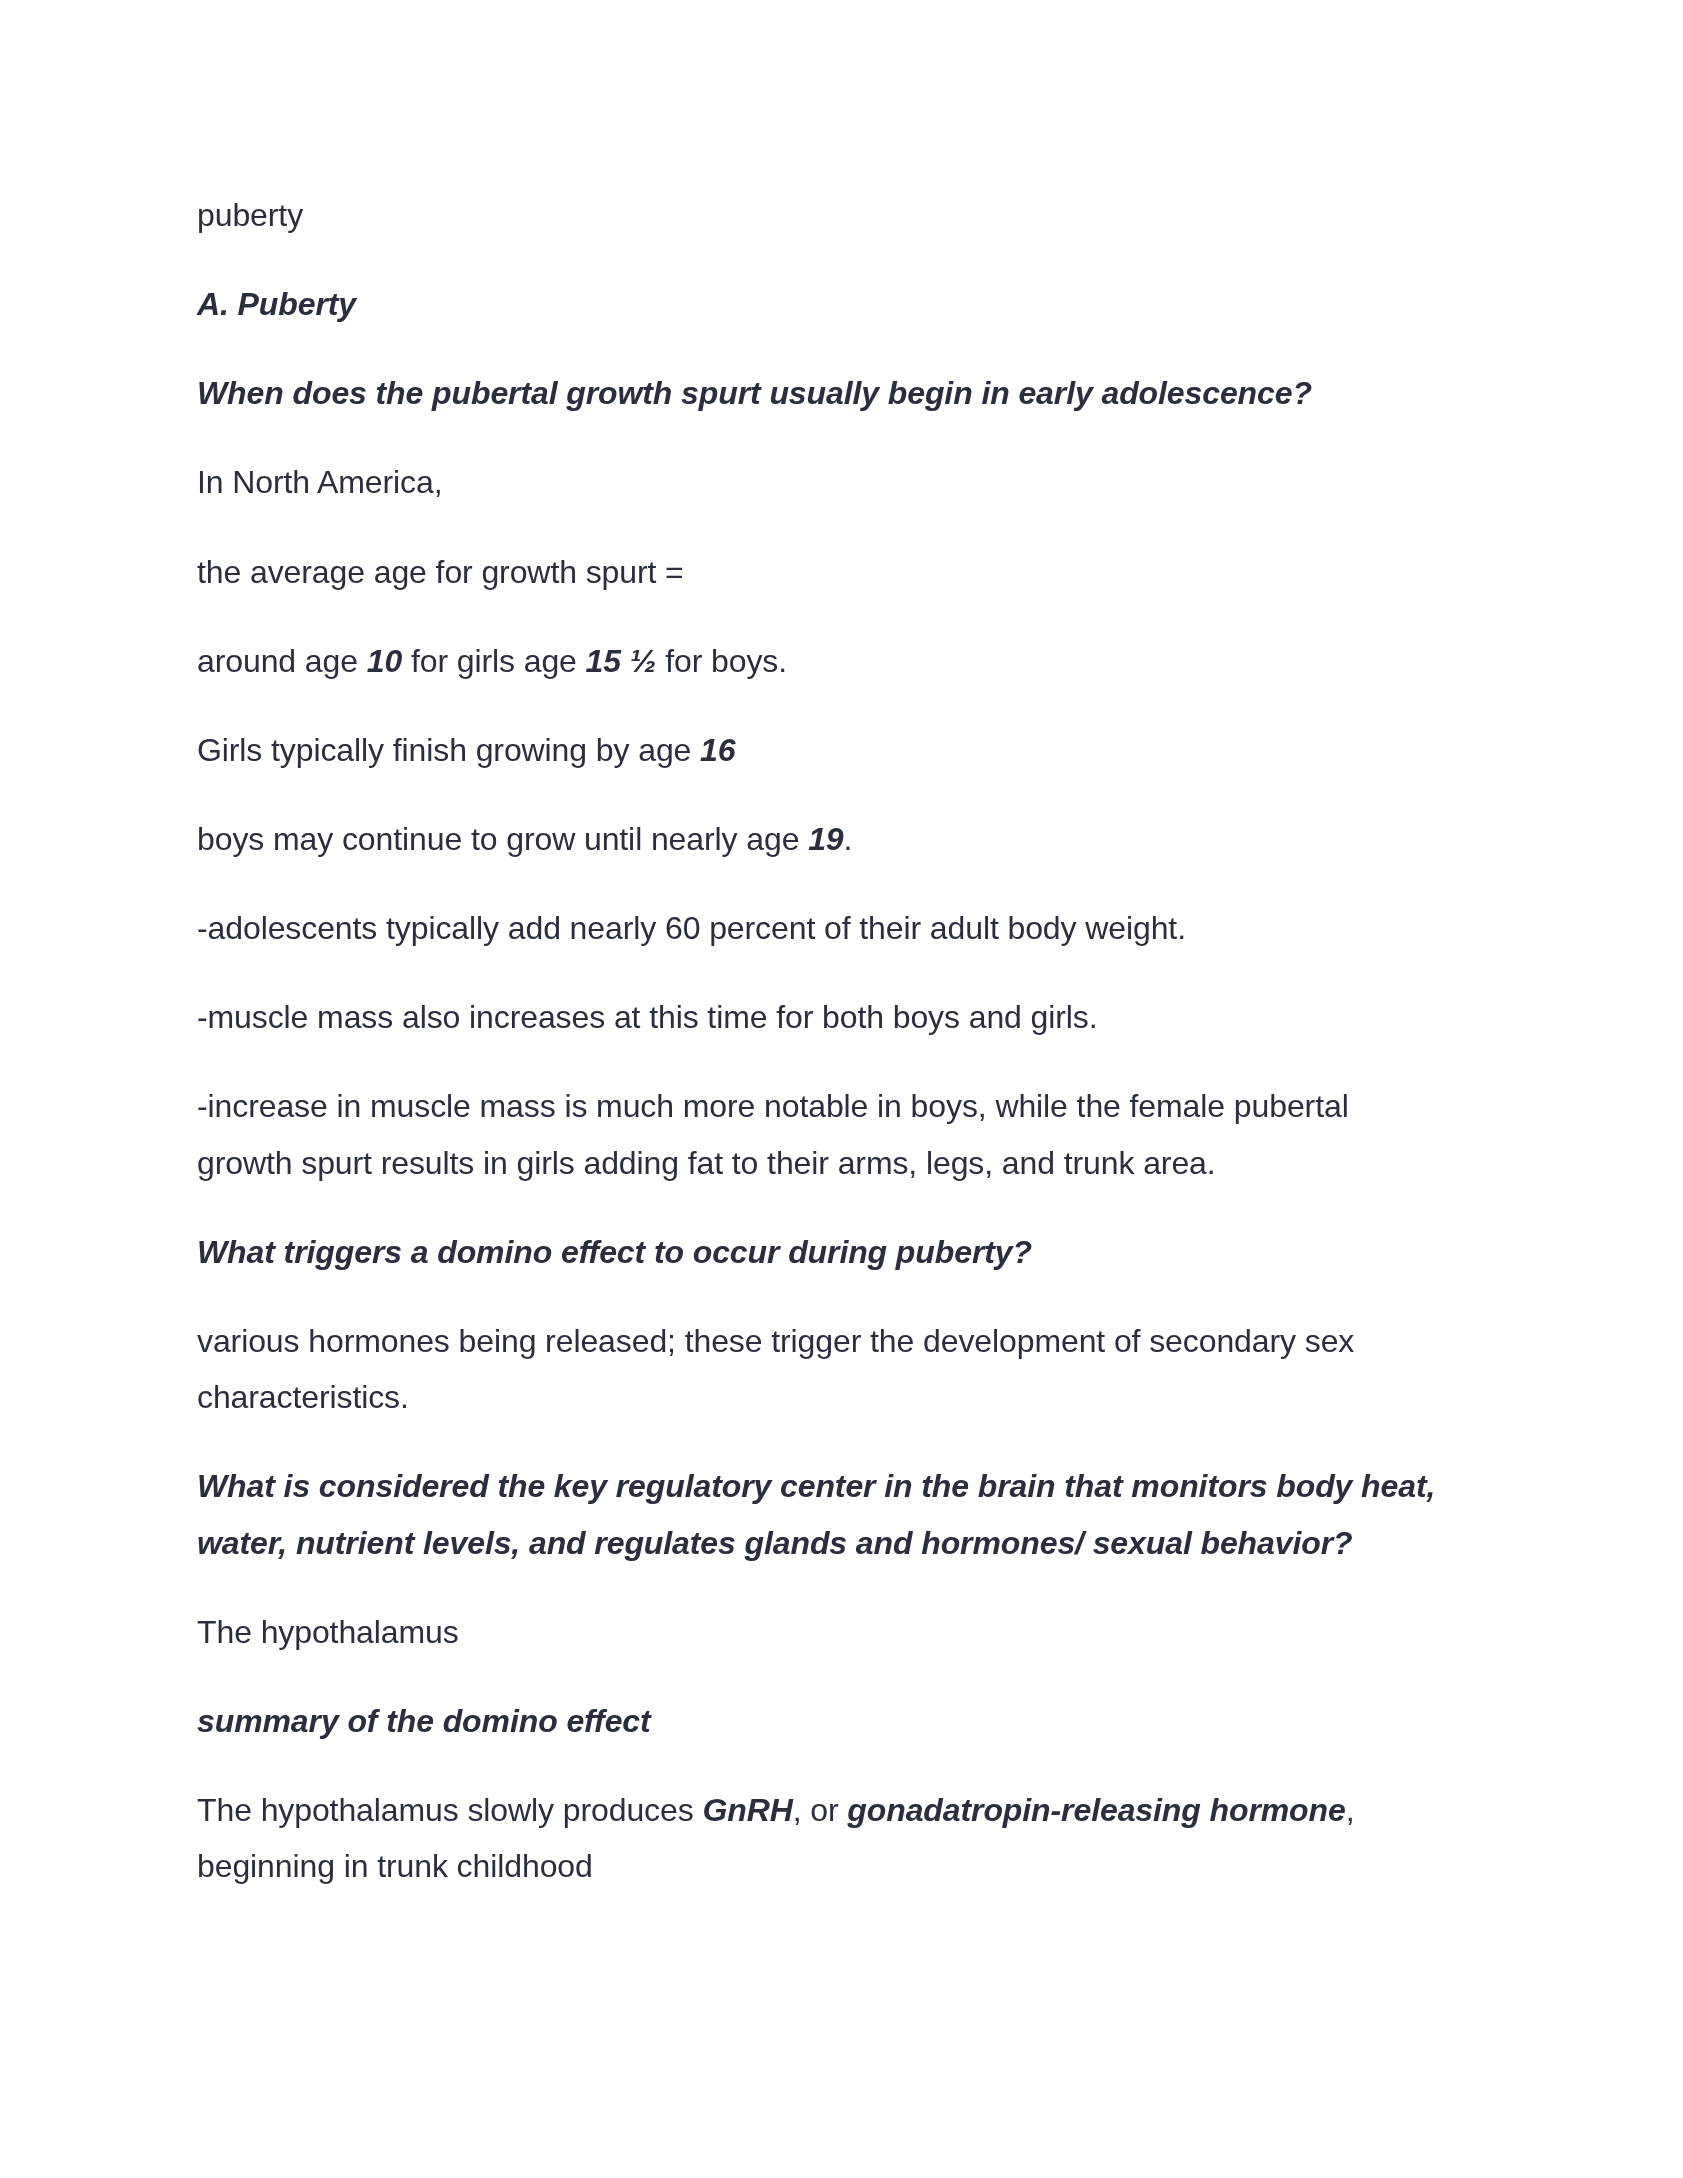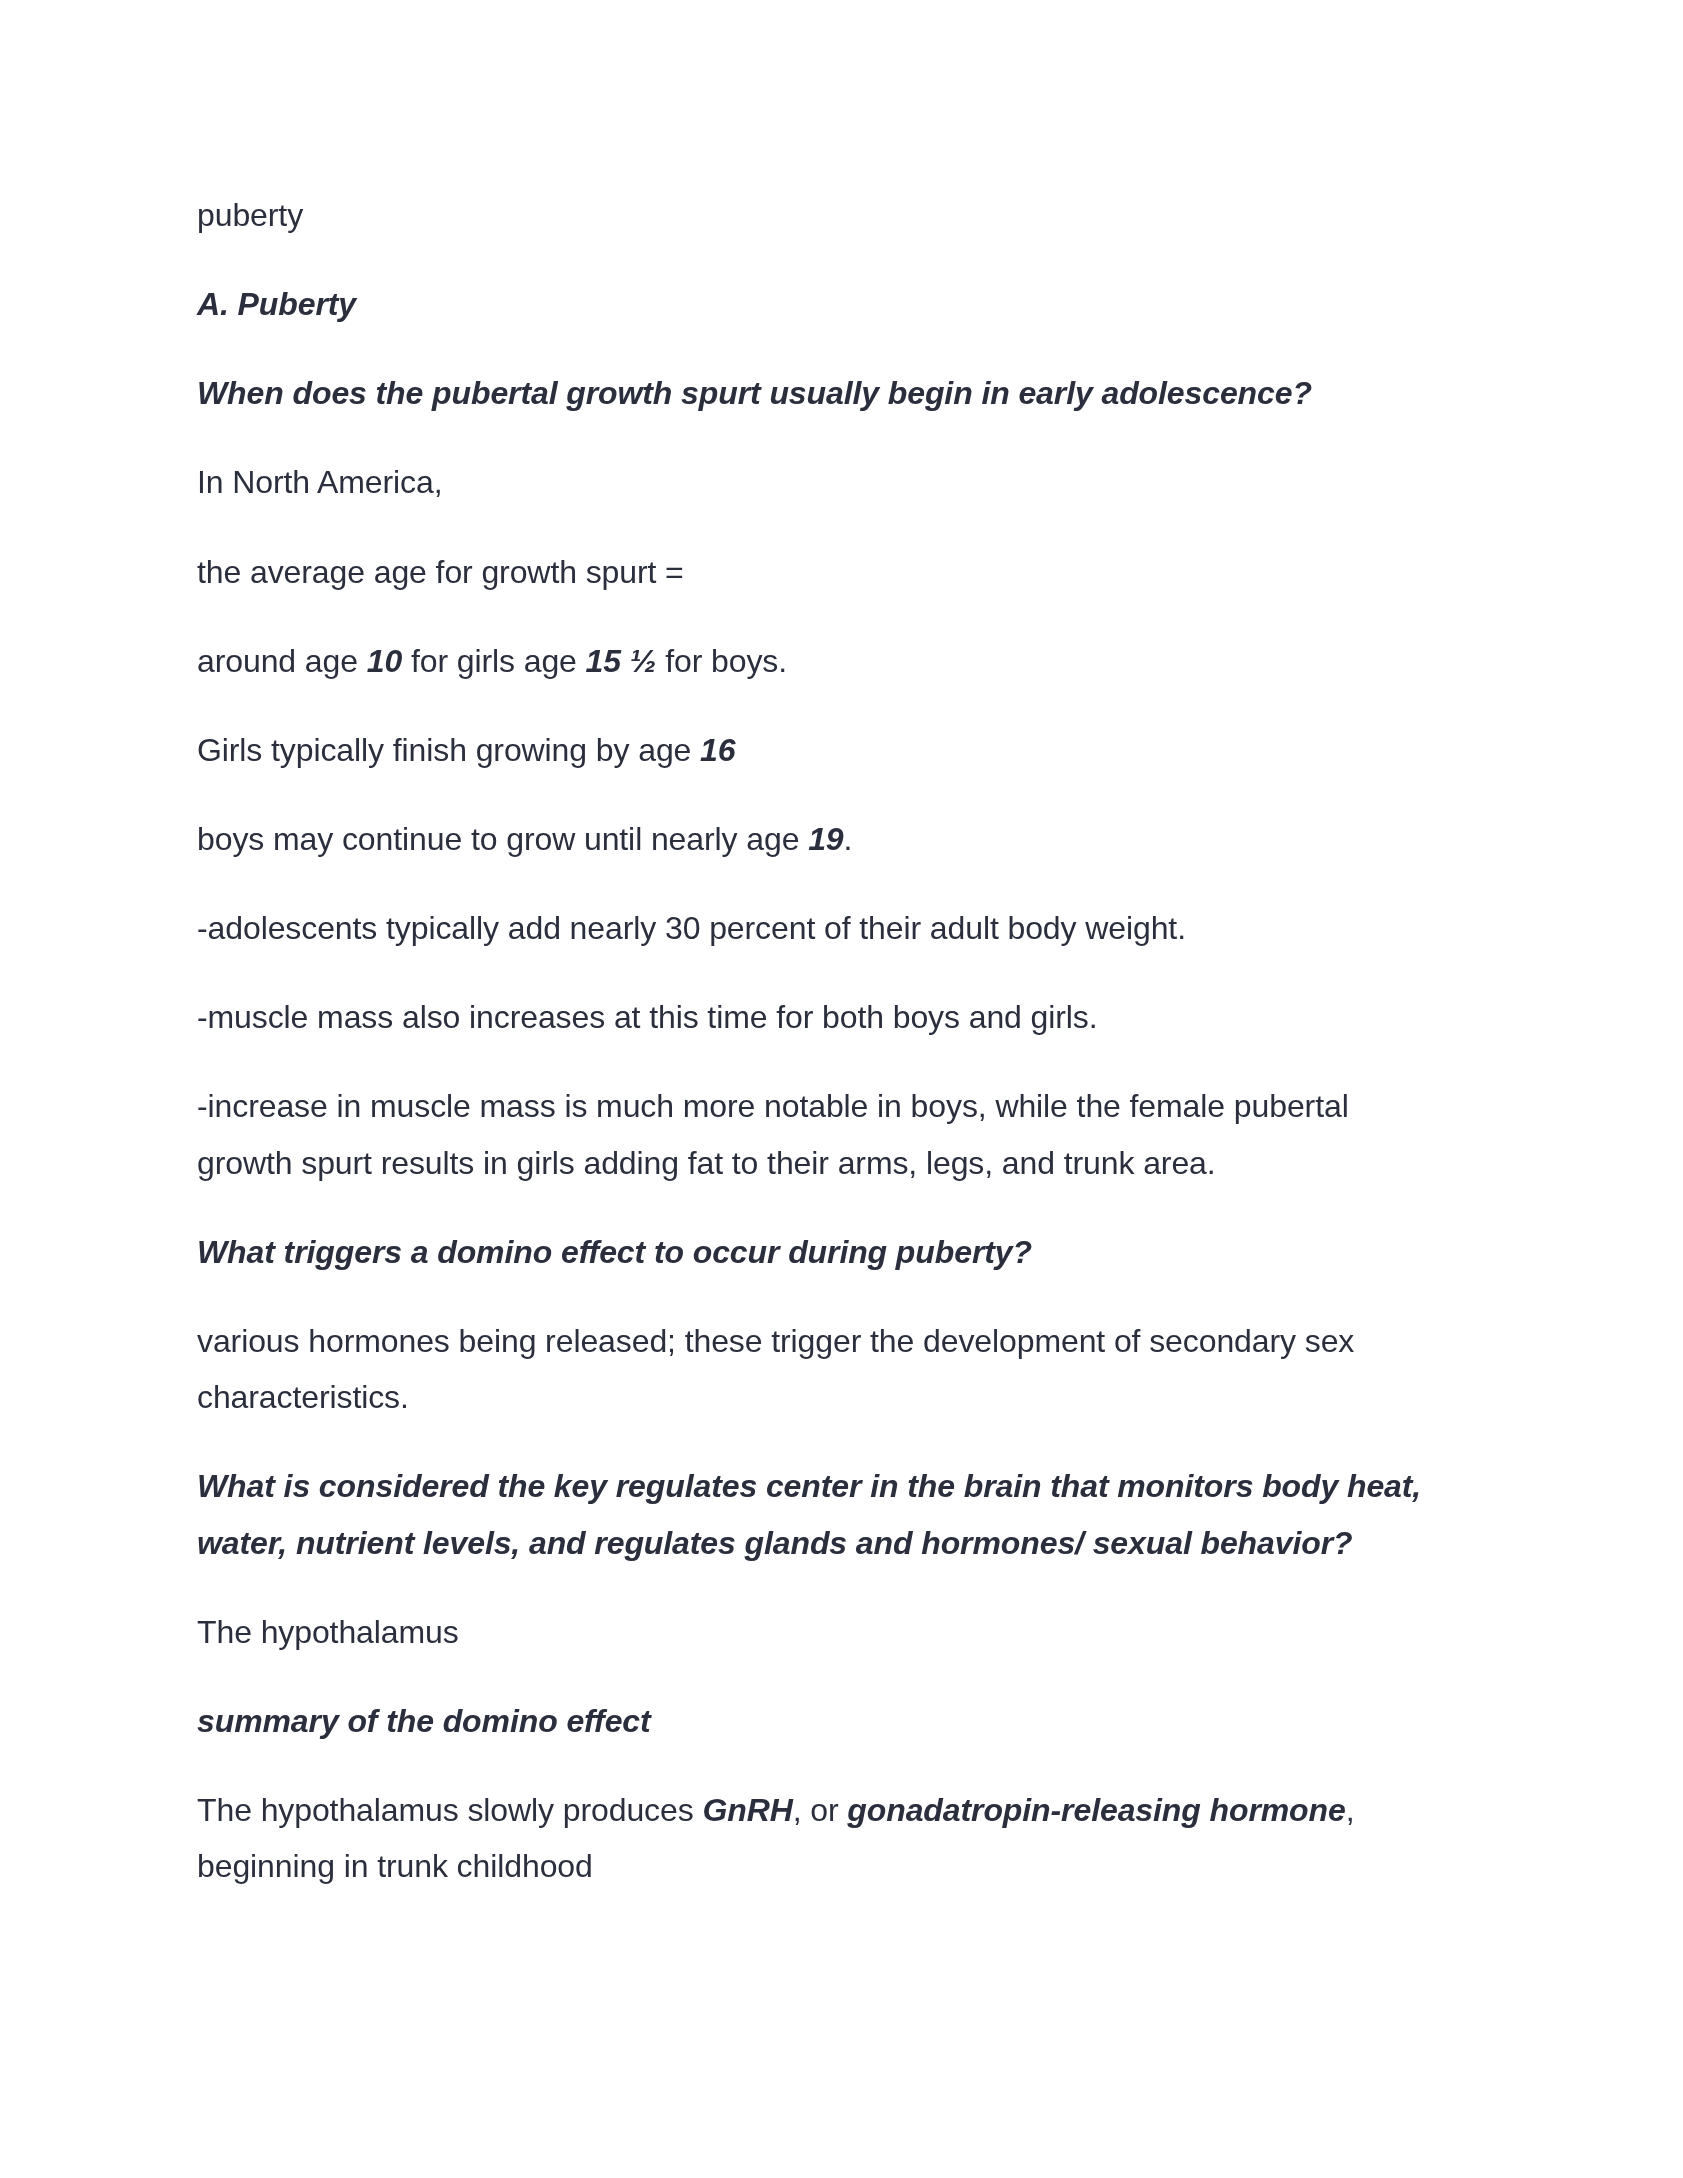--- a/index.html
+++ b/index.html
@@ -42,28 +42,28 @@
   <div class="line" style="top:544px">the average age for growth spurt =</div>
   <div class="line" style="top:633px">
     <span>around age </span><span class="b">10</span><span> for girls age </span><span class="b">15 ½</span><span> for boys.</span>
   </div>
   <div class="line" style="top:722px">
     <span>Girls typically finish growing by age </span><span class="b">16</span>
   </div>
   <div class="line" style="top:811px">
     <span>boys may continue to grow until nearly age </span><span class="b">19</span><span>.</span>
   </div>
-  <div class="line" style="top:900px">-adolescents typically add nearly 30 percent of their adult body weight.</div>
+  <div class="line" style="top:900px">-adolescents typically add nearly 60 percent of their adult body weight.</div>
   <div class="line" style="top:989px">-muscle mass also increases at this time for both boys and girls.</div>
   <div class="line" style="top:1078px">-increase in muscle mass is much more notable in boys, while the female pubertal</div>
   <div class="line" style="top:1135px">growth spurt results in girls adding fat to their arms, legs, and trunk area.</div>
   <div class="line b" style="top:1224px">What triggers a domino effect to occur during puberty?</div>
   <div class="line" style="top:1313px">various hormones being released; these trigger the development of secondary sex</div>
   <div class="line" style="top:1369px">characteristics.</div>
-  <div class="line b" style="top:1458px">What is considered the key regulates center in the brain that monitors body heat,</div>
+  <div class="line b" style="top:1458px">What is considered the key regulatory center in the brain that monitors body heat,</div>
   <div class="line b" style="top:1515px">water, nutrient levels, and regulates glands and hormones/ sexual behavior?</div>
   <div class="line" style="top:1604px">The hypothalamus</div>
   <div class="line b" style="top:1693px">summary of the domino effect</div>
   <div class="line" style="top:1782px">
     <span>The hypothalamus slowly produces </span><span class="b">GnRH</span><span>, or </span><span class="b">gonadatropin-releasing hormone</span><span>,</span>
   </div>
   <div class="line" style="top:1838px">beginning in trunk childhood</div>
 </div>
 
 

